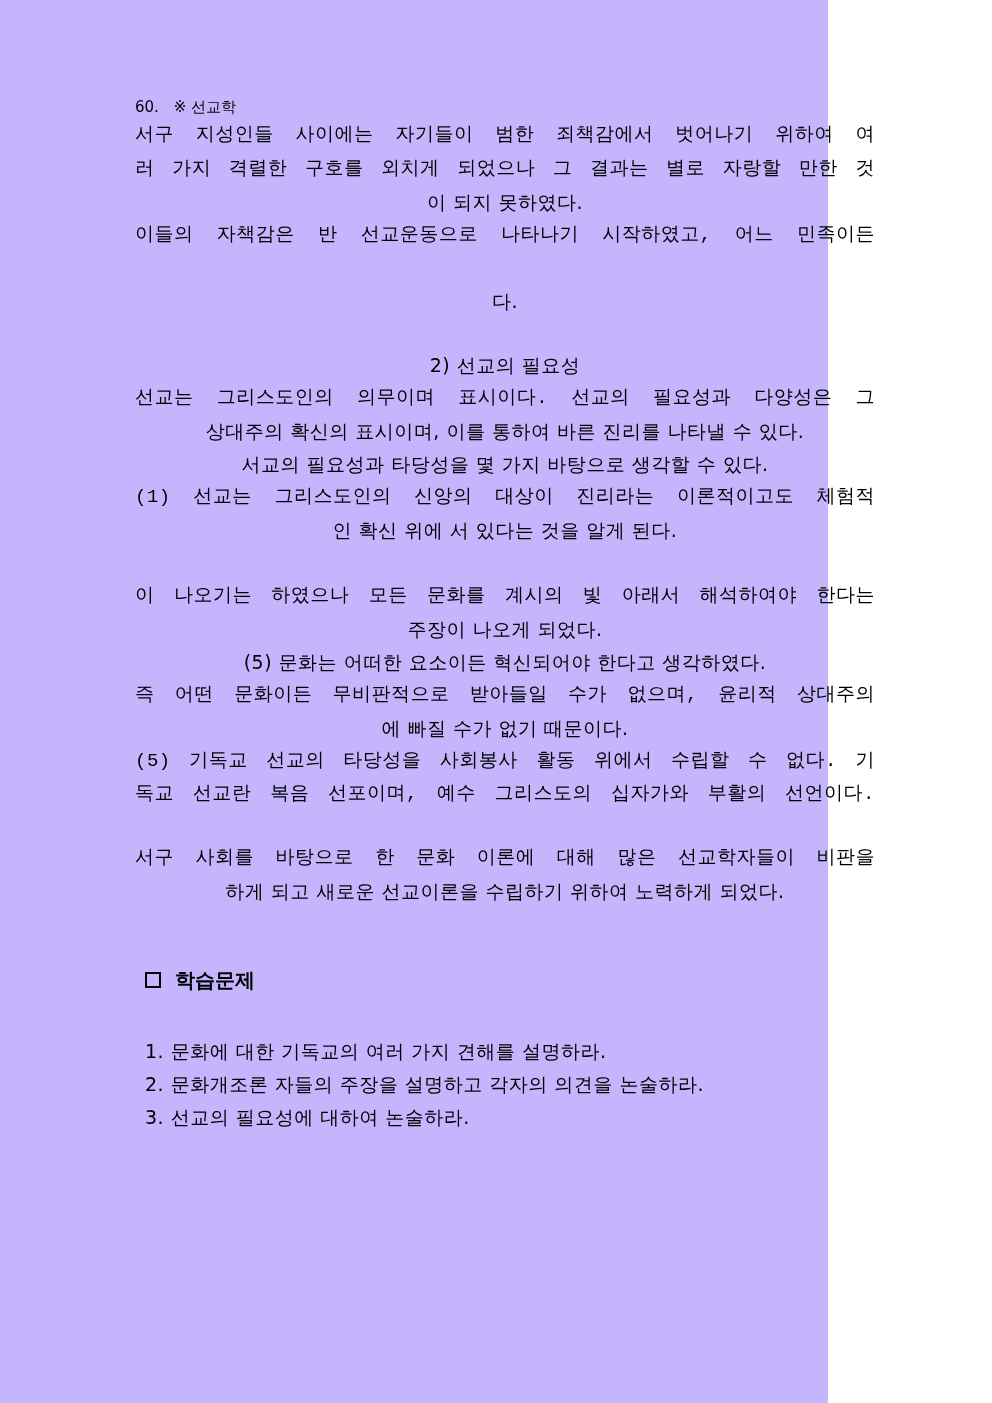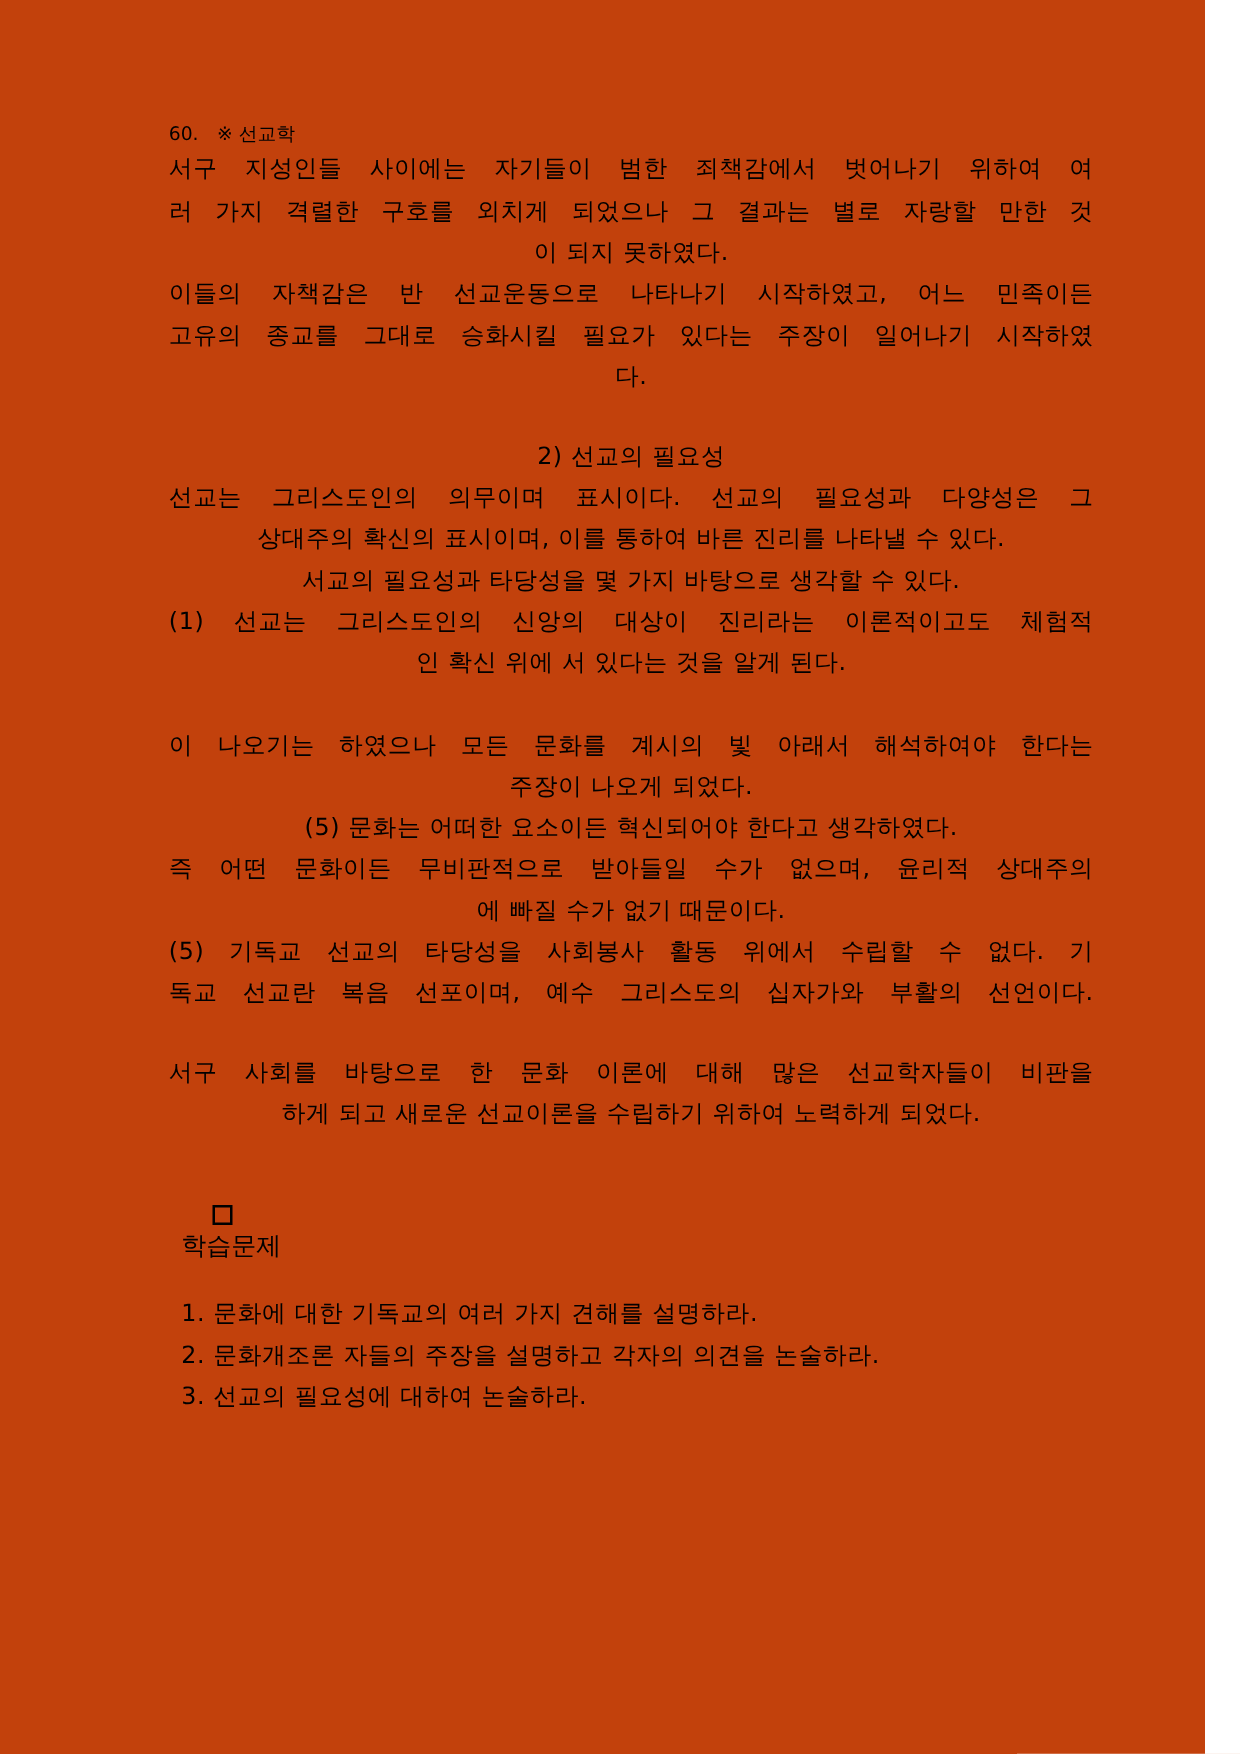--- a/index.html
+++ b/index.html
@@ -12,58 +12,58 @@
       height: 1403px;
       position: relative;
       overflow: hidden;
       font-family: "DejaVu Sans", "Liberation Sans", sans-serif;
       color: #000000;
     }
     .page {
       position: absolute;
       left: 0;
       top: 0;
-      width: 964px;
+      width: 828px;
       height: 1403px;
-      background: #c2410c;
+      background: #c4b5fd;
     }
     .line {
       position: absolute;
       left: 135px;
       width: 740px;
       font-size: 19px;
       line-height: 30px;
       white-space: nowrap;
       letter-spacing: 0.5px;
       text-align: center;
     }
     .justify {
       text-align: justify;
       text-align-last: justify;
+      font-family: Liberation Mono, monospace;
     }
     .header-line {
       position: absolute;
       left: 135px;
       top: 96px;
       font-size: 15px;
       line-height: 22px;
       white-space: nowrap;
     }
     .header-line .num { margin-right: 10px; }
     .section-title {
       position: absolute;
       left: 145px;
       top: 964px;
       font-size: 20px;
-      font-weight: normal;
+      font-weight: bold;
       line-height: 32px;
       white-space: nowrap;
       display: flex;
       align-items: center;
-      flex-direction: column;
     }
     .checkbox {
       display: inline-block;
       width: 16px;
       height: 16px;
       border: 2px solid #000;
       margin-right: 14px;
       box-sizing: border-box;
     }
     .q-line {
@@ -83,21 +83,20 @@
   <div class="header-line">
     <span class="num">60.</span>
     <span>※ 선교학</span>
   </div>
 
   <div class="line justify" style="top:120px"> 서구 지성인들 사이에는 자기들이 범한 죄책감에서 벗어나기 위하여 여</div>
   <div class="line justify" style="top:154px">러 가지 격렬한 구호를 외치게 되었으나 그 결과는 별로 자랑할 만한 것</div>
   <div class="line" style="top:187px">이 되지 못하였다.</div>
 
   <div class="line justify" style="top:220px"> 이들의 자책감은 반 선교운동으로 나타나기 시작하였고, 어느 민족이든</div>
-  <div class="line justify" style="top:253px">고유의 종교를 그대로 승화시킬 필요가 있다는 주장이 일어나기 시작하였</div>
   <div class="line" style="top:286px">다.</div>
 
   <div class="line" style="top:350px"> 2) 선교의 필요성</div>
 
   <div class="line justify" style="top:383px"> 선교는 그리스도인의 의무이며 표시이다. 선교의 필요성과 다양성은 그</div>
   <div class="line" style="top:416px">상대주의 확신의 표시이며, 이를 통하여 바른 진리를 나타낼 수 있다.</div>
 
   <div class="line" style="top:449px"> 서교의 필요성과 타당성을 몇 가지 바탕으로 생각할 수 있다.</div>
 
   <div class="line justify" style="top:482px">  (1) 선교는 그리스도인의 신앙의 대상이 진리라는 이론적이고도 체험적</div>

